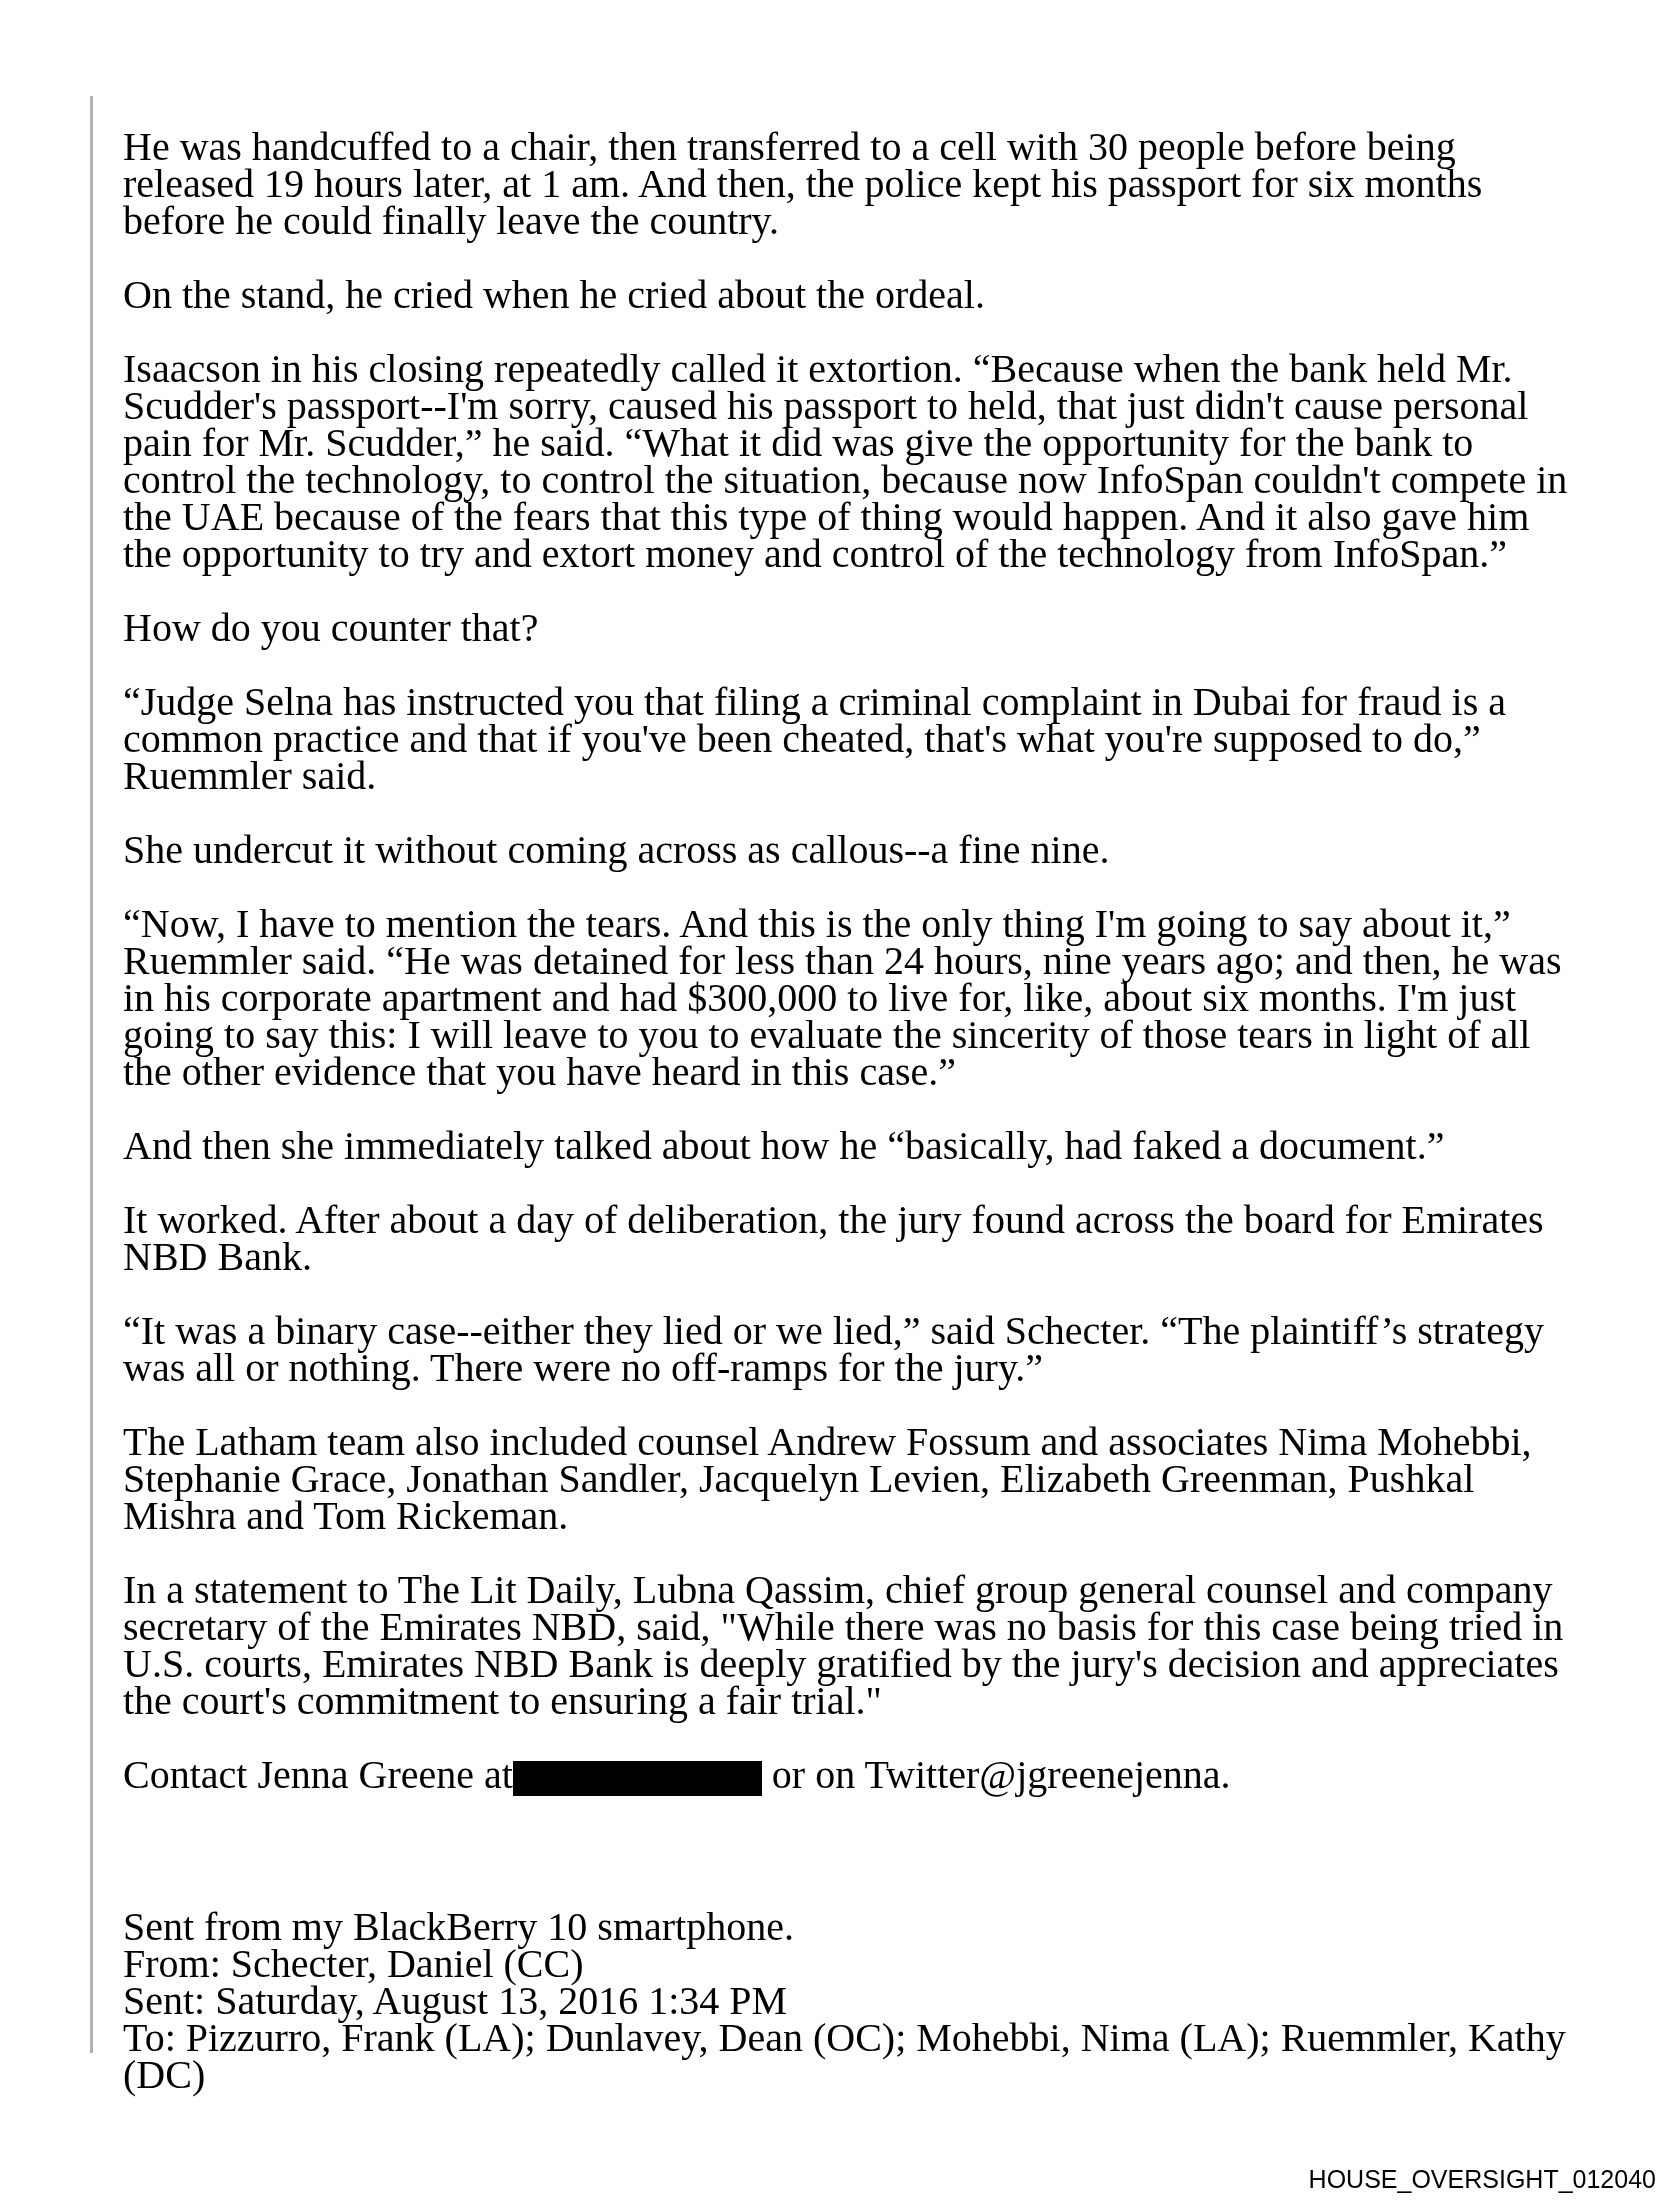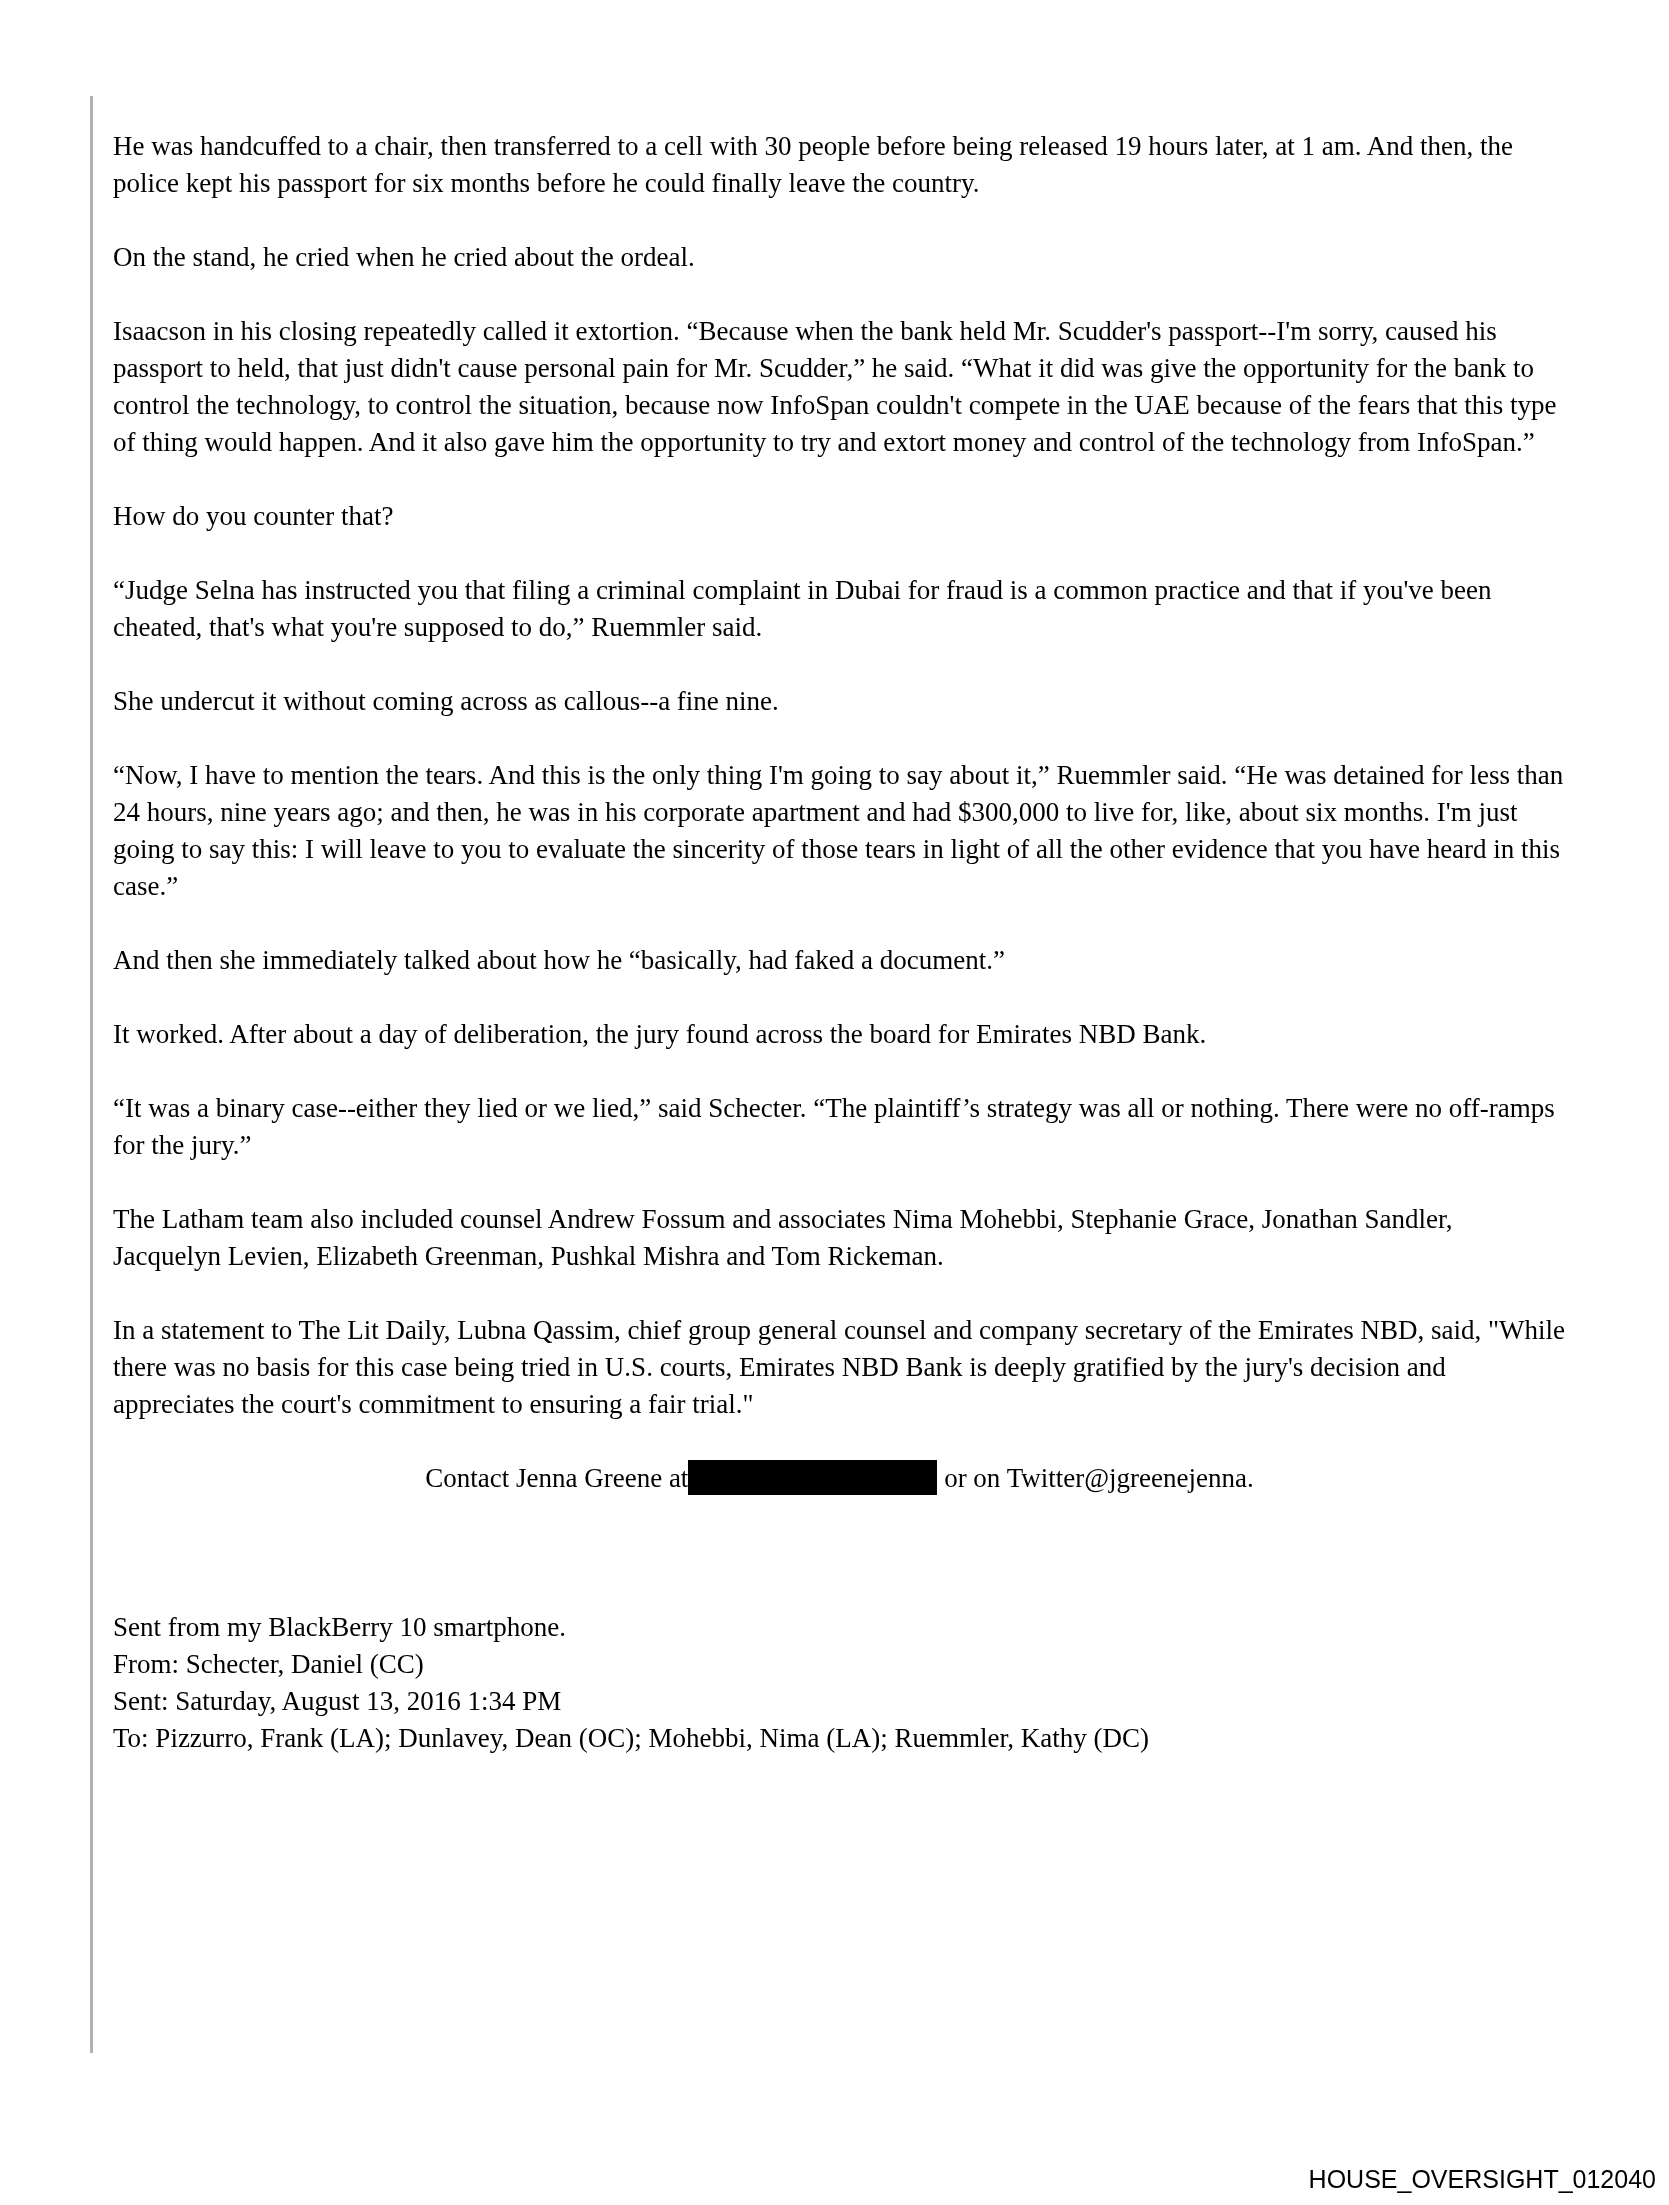--- a/index.html
+++ b/index.html
@@ -19,33 +19,32 @@
   .quote-bar {
     position: absolute;
     left: 90px;
     top: 96px;
     width: 2.6px;
     height: 1957px;
     background: #b0b0b0;
   }
   .content {
     position: absolute;
-    left: 113px;
+    left: 123px;
     top: 128px;
     width: 1453px;
-    font-size: 27px;
+    font-size: 40px;
     line-height: 37px;
   }
   .para {
     margin: 0 0 37px 0;
   }
   .contact-line {
     margin-bottom: 112px;
     white-space: pre-wrap;
-    text-align: center;
   }
   .redaction {
     display: inline-block;
     width: 249px;
     height: 35px;
     background: #000000;
     vertical-align: -7.9px;
   }
   .signature-block div {
     line-height: 37px;

